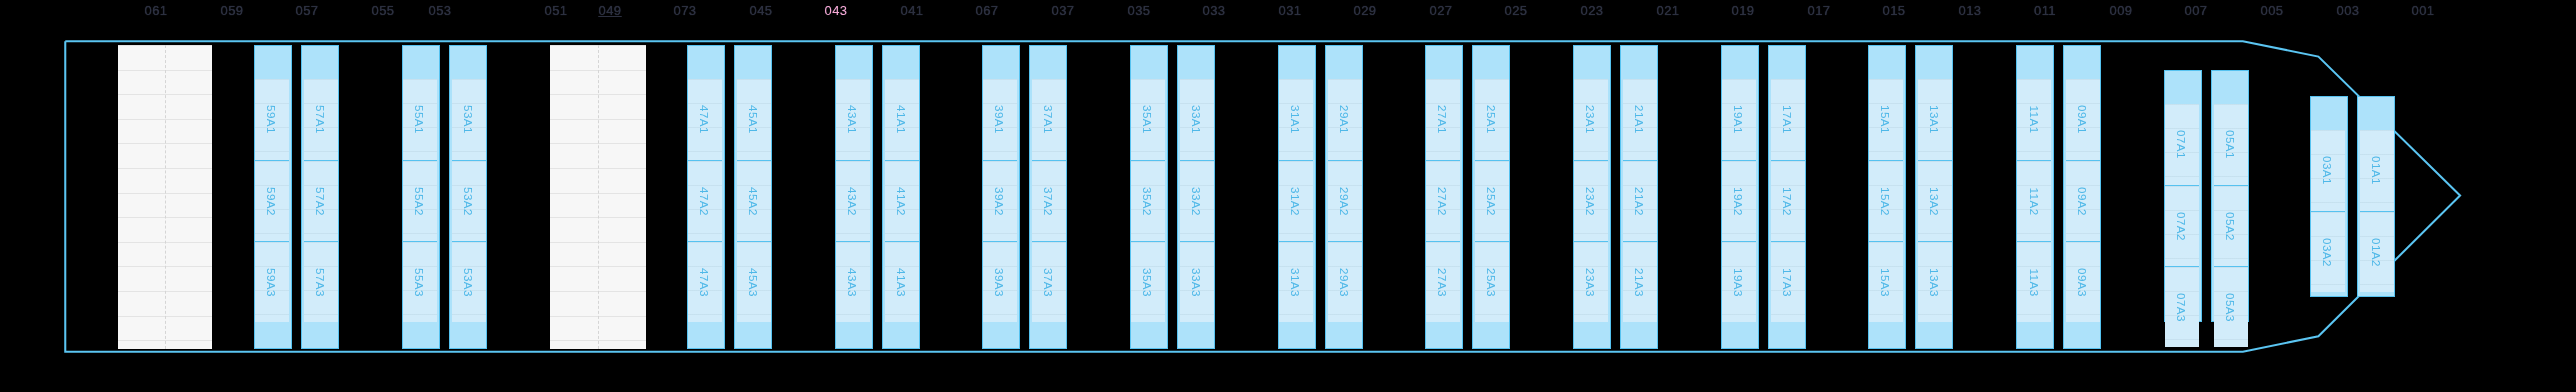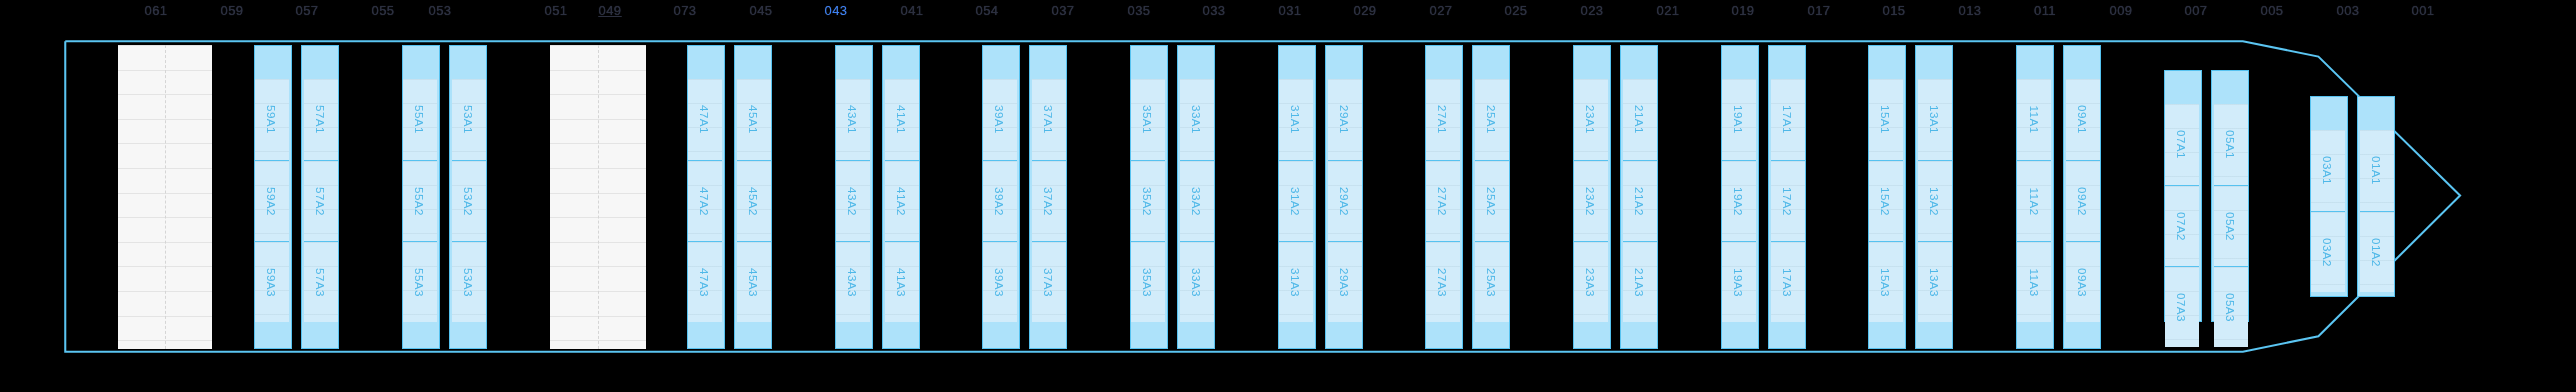--- a/index.html
+++ b/index.html
@@ -92,23 +92,23 @@
   <div id="ruler">
       <div class="bay-label" style="left: 156px; color: rgb(44, 48, 64);">061</div>
       <div class="bay-label" style="left: 232px; color: rgb(44, 48, 64);">059</div>
       <div class="bay-label" style="left: 307px; color: rgb(44, 48, 64);">057</div>
       <div class="bay-label" style="left: 383px; color: rgb(44, 48, 64);">055</div>
       <div class="bay-label" style="left: 440px; color: rgb(44, 48, 64);">053</div>
       <div class="bay-label" style="left: 556px; color: rgb(44, 48, 64);">051</div>
       <div class="bay-label" style="left: 610px; color: rgb(44, 48, 64); text-decoration: underline;">049</div>
       <div class="bay-label" style="left: 685px; color: rgb(44, 48, 64);">073</div>
       <div class="bay-label" style="left: 761px; color: rgb(44, 48, 64);">045</div>
-      <div class="bay-label" style="left: 836px; color: #3b82f6;">043</div>
+      <div class="bay-label" style="left: 836px; color: #f9a8d4;">043</div>
       <div class="bay-label" style="left: 912px; color: rgb(44, 48, 64);">041</div>
-      <div class="bay-label" style="left: 987px; color: rgb(44, 48, 64);">054</div>
+      <div class="bay-label" style="left: 987px; color: rgb(44, 48, 64);">067</div>
       <div class="bay-label" style="left: 1063px; color: rgb(44, 48, 64);">037</div>
       <div class="bay-label" style="left: 1139px; color: rgb(44, 48, 64);">035</div>
       <div class="bay-label" style="left: 1214px; color: rgb(44, 48, 64);">033</div>
       <div class="bay-label" style="left: 1290px; color: rgb(44, 48, 64);">031</div>
       <div class="bay-label" style="left: 1365px; color: rgb(44, 48, 64);">029</div>
       <div class="bay-label" style="left: 1441px; color: rgb(44, 48, 64);">027</div>
       <div class="bay-label" style="left: 1516px; color: rgb(44, 48, 64);">025</div>
       <div class="bay-label" style="left: 1592px; color: rgb(44, 48, 64);">023</div>
       <div class="bay-label" style="left: 1668px; color: rgb(44, 48, 64);">021</div>
       <div class="bay-label" style="left: 1743px; color: rgb(44, 48, 64);">019</div>

